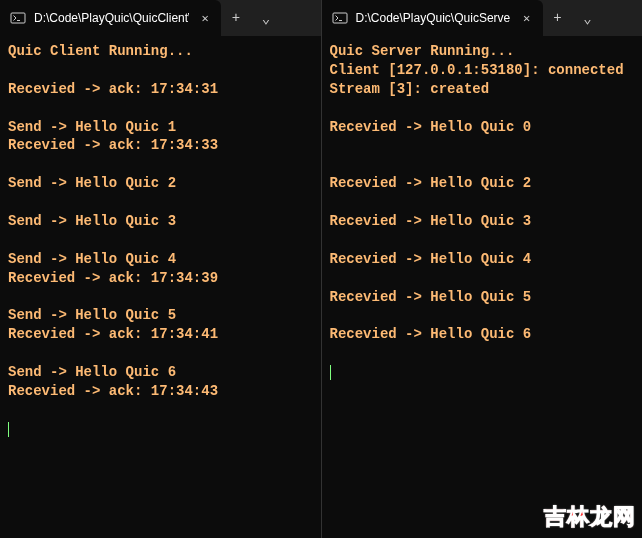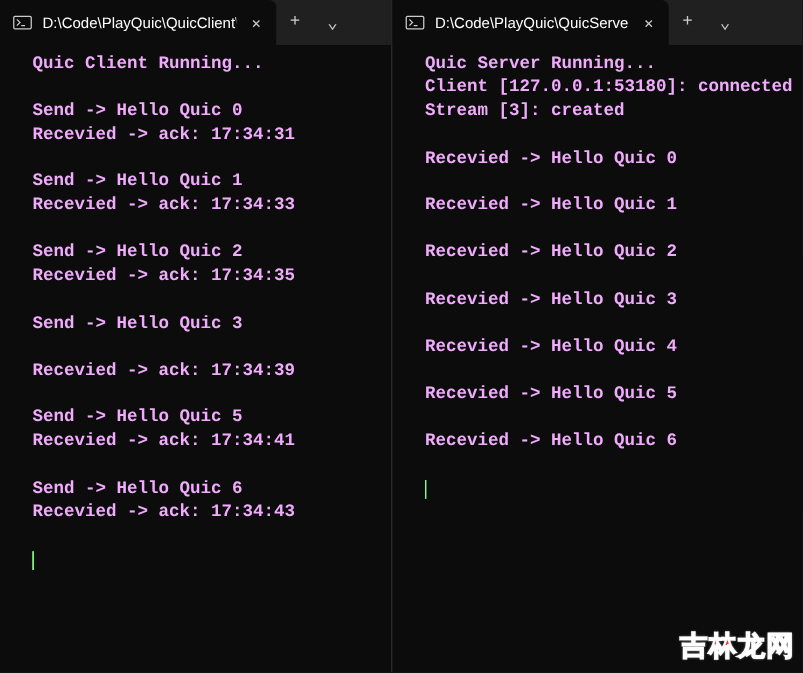--- a/index.html
+++ b/index.html
@@ -87,25 +87,24 @@
       height: 100%;
       display: flex;
       align-items: center;
       justify-content: center;
       color: #ccc;
       cursor: pointer;
     }
     .terminal {
       flex: 1;
       padding: 6px 8px;
-      color: #f0abfc;
+      color: #fdba74;
       font-weight: bold;
       line-height: 1.35;
       overflow: hidden;
-      margin-left: 18px;
     }
     .line {
       white-space: pre;
       min-height: 1.35em;
     }
     .blank { height: 1.35em; }
     .cursor {
       display: inline-block;
       width: 1px;
       height: 15px;
@@ -146,31 +145,30 @@
       <div class="new-tab">
         <span>+</span>
       </div>
       <div class="dropdown">
         <span>⌄</span>
       </div>
     </div>
     <div class="terminal" id="term-left">
         <div class="line">Quic Client Running...</div>
         <div class="line blank"></div>
-        <div class="line">Send -&gt; Hello Quic 0</div>
         <div class="line">Recevied -&gt; ack: 17:34:31</div>
         <div class="line blank"></div>
         <div class="line">Send -&gt; Hello Quic 1</div>
         <div class="line">Recevied -&gt; ack: 17:34:33</div>
         <div class="line blank"></div>
         <div class="line">Send -&gt; Hello Quic 2</div>
-        <div class="line">Recevied -&gt; ack: 17:34:35</div>
         <div class="line blank"></div>
         <div class="line">Send -&gt; Hello Quic 3</div>
         <div class="line blank"></div>
+        <div class="line">Send -&gt; Hello Quic 4</div>
         <div class="line">Recevied -&gt; ack: 17:34:39</div>
         <div class="line blank"></div>
         <div class="line">Send -&gt; Hello Quic 5</div>
         <div class="line">Recevied -&gt; ack: 17:34:41</div>
         <div class="line blank"></div>
         <div class="line">Send -&gt; Hello Quic 6</div>
         <div class="line">Recevied -&gt; ack: 17:34:43</div>
         <div class="line blank"></div>
         <div class="line"><span class="cursor"></span></div>
       </div>
@@ -195,21 +193,20 @@
         <span>⌄</span>
       </div>
     </div>
     <div class="terminal" id="term-right">
         <div class="line">Quic Server Running...</div>
         <div class="line">Client [127.0.0.1:53180]: connected</div>
         <div class="line">Stream [3]: created</div>
         <div class="line blank"></div>
         <div class="line">Recevied -&gt; Hello Quic 0</div>
         <div class="line blank"></div>
-        <div class="line">Recevied -&gt; Hello Quic 1</div>
         <div class="line blank"></div>
         <div class="line">Recevied -&gt; Hello Quic 2</div>
         <div class="line blank"></div>
         <div class="line">Recevied -&gt; Hello Quic 3</div>
         <div class="line blank"></div>
         <div class="line">Recevied -&gt; Hello Quic 4</div>
         <div class="line blank"></div>
         <div class="line">Recevied -&gt; Hello Quic 5</div>
         <div class="line blank"></div>
         <div class="line">Recevied -&gt; Hello Quic 6</div>

